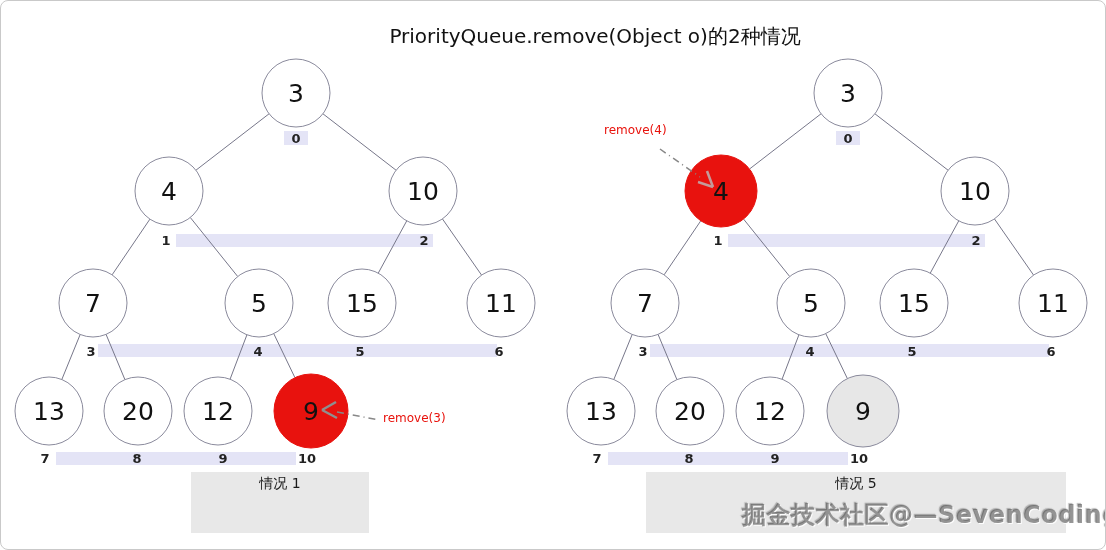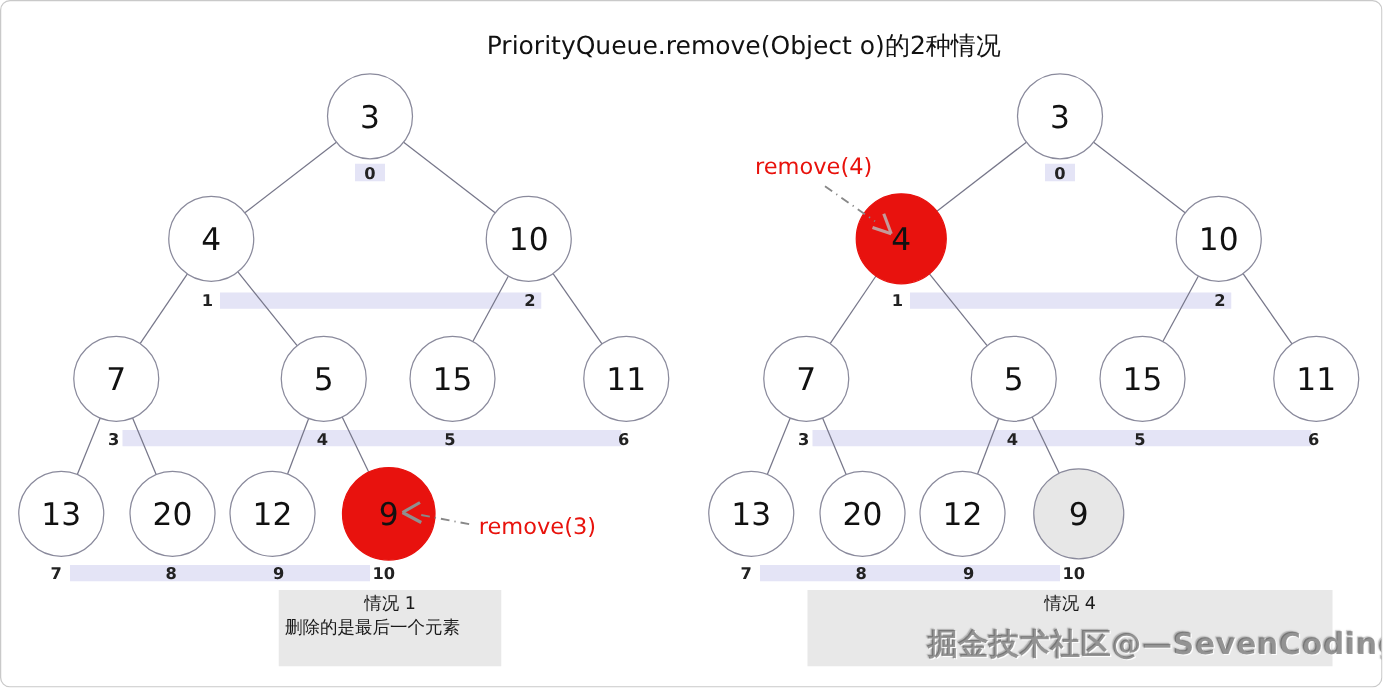--- a/index.html
+++ b/index.html
@@ -2,26 +2,26 @@
 <html><head>
 <meta charset="utf-8">
 <style>
   html,body{margin:0;padding:0;background:#fff;}
   #page{position:relative;width:1104px;height:548px;background:#ffffff;
         border:1px solid #c9c9c9;border-radius:8px;overflow:hidden;
         font-family:"DejaVu Sans","Liberation Sans",sans-serif;}
   #page-title{position:absolute;top:22px;left:0;width:100%;text-align:center;
         font-size:20px;color:#111;padding-left:42px;}
   #diagram-svg{position:absolute;left:0;top:0;}
-  .annot{position:absolute;font-size:18px;color:#e8120c;white-space:nowrap;}
+  .annot{position:absolute;font-size:12px;color:#e8120c;white-space:nowrap;}
   .caption{position:absolute;background:#e8e8e8;font-size:14px;line-height:19px;
         color:#1a1a1a;padding:2px 0 0 0;}
   .caption .cap-head{display:block;text-align:center;}
   .caption .cap-line{display:block;padding-left:5px;white-space:nowrap;}
-  .caption-1{left:190px;top:471px;width:178px;height:59px;margin-left:32px;}
+  .caption-1{left:190px;top:471px;width:178px;height:59px;}
   .caption-2{left:645px;top:471px;width:420px;height:59px;}
   #watermark{position:absolute;left:741px;top:498px;font-size:24px;font-weight:bold;
         white-space:nowrap;color:rgba(85,85,85,0.62);letter-spacing:0.5px;
         text-shadow:1px 1px 0 rgba(255,255,255,0.9),-1px -1px 1px rgba(60,60,60,0.35);}
 </style>
 </head>
 <body>
 
 <div id="page">
   <div id="page-title">PriorityQueue.remove(Object o)的2种情况</div>
@@ -127,21 +127,20 @@
       <line x1="659" y1="148" x2="699" y2="176" stroke="#888" stroke-width="1.5" stroke-dasharray="7 4 1 4"></line>
       <line x1="712" y1="186" x2="697" y2="181" stroke="#c49a9a" stroke-width="2.5"></line>
       <line x1="712" y1="186" x2="706" y2="170" stroke="#c49a9a" stroke-width="2.5"></line>
     </svg>
 
   <span class="annot" style="left: 382px; top: 410px;">remove(3)</span>
   <span class="annot" style="left: 603px; top: 122px;">remove(4)</span>
 
   <div class="caption caption-1">
     <span class="cap-head">情况 1</span>
-    <span class="cap-line">删除的是最后一个元素</span>
   </div>
 
   <div class="caption caption-2">
-    <span class="cap-head">情况 4</span>
+    <span class="cap-head">情况 5</span>
   </div>
 
   <div id="watermark">掘金技术社区@—SevenCoding</div>
 </div>
 
 </body></html>

